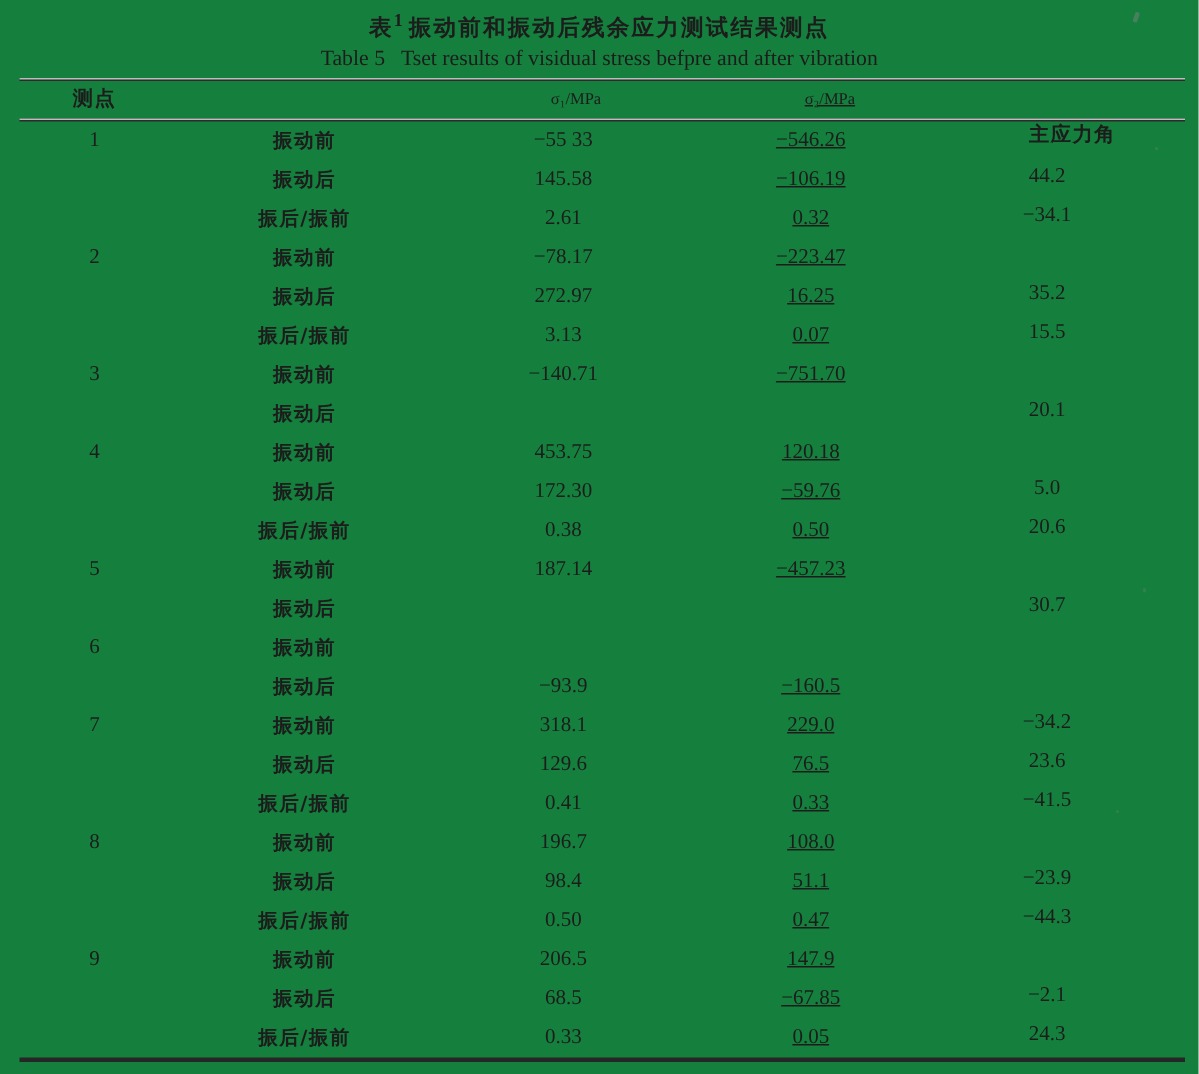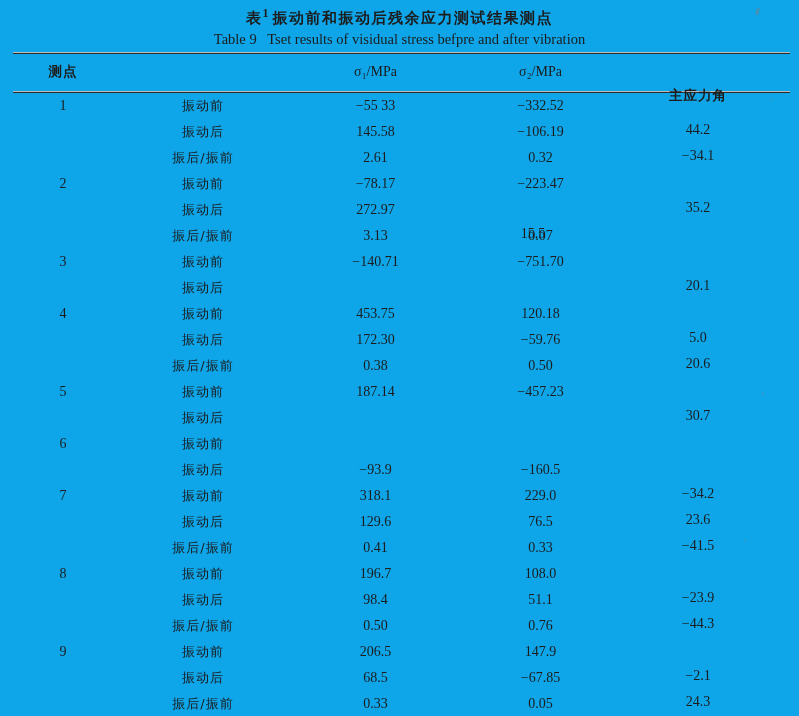--- a/index.html
+++ b/index.html
@@ -1,20 +1,20 @@
 <!DOCTYPE html>
 <html><head>
 <meta charset="utf-8">
 <style>
   html,body{margin:0;padding:0;background:#e8e8e8;}
   .page{
     position:relative;
     width:799px;height:716px;
     margin:0 auto;
-    background:#0ea5e9;
+    background:#15803d;
     color:#1c1c1c;
     font-family:"Liberation Serif","DejaVu Serif",serif;
     overflow:hidden;
   }
   
   .title-cn{
     text-align:center;
     padding-top:6px;
     font-family:"DejaVu Sans","Liberation Sans",sans-serif;
     font-weight:bold;
@@ -39,35 +39,35 @@
     position:absolute;
     left:13px;top:51px;
     width:777px;
   }
   .rule{height:2px;background:#2b2b2b;}
   .rule.double::after{
     content:"";display:block;height:1px;background:#bcbcbc;margin-top:1px;
   }
   .rule.bottom{height:3px;background:#262626;}
   .tr{display:flex;align-items:center;}
-  .thead{height:36px;}
+  .thead{height:24px;justify-content:space-between;}
   .tbody .tr{height:26px;font-size:14px;}
   .td,.th{text-align:center;overflow:hidden;white-space:nowrap;}
   .c0{width:100px;}
-  .c1{width:180px;}
+  .c1{width:180px;font-weight:bold;}
   .c2{width:165px;}
-  .c3{width:165px;}
+  .c3{width:165px;text-decoration:underline;}
   .c4{width:150px;margin-top:47px;}
   .th-cn{
     font-family:"DejaVu Sans","Liberation Sans",sans-serif;
     font-weight:bold;
     font-size:13.5px;
     letter-spacing:1px;
   }
-  .th-sigma{font-size:14px;}
+  .th-sigma{font-size:11px;}
   .cell-point{font-size:14px;}
   .cell-condition{
     font-family:"DejaVu Sans","Liberation Sans",sans-serif;
     font-size:13px;
     letter-spacing:1px;
   }
   
   .speck{position:absolute;background:#7d7d7d;border-radius:50%;}
   .speck.s1{left:756px;top:8px;width:3px;height:7px;opacity:.5;border-radius:1px;transform:rotate(18deg);}
   .speck.s2{left:770px;top:98px;width:2px;height:2px;opacity:.35;}
@@ -76,41 +76,41 @@
 </style>
 </head>
 <body>
 
 <div class="page">
 
   <div class="title-cn">
     <span>表</span><sup>1</sup><span>振动前和振动后残余应力测试结果测点</span>
   </div>
 
-  <div class="title-en">Table 9   Tset results of visidual stress befpre and after vibration</div>
+  <div class="title-en">Table 5   Tset results of visidual stress befpre and after vibration</div>
 
   <div class="tablewrap">
     <div class="rule double"></div>
 
     <div class="tr thead">
       <div class="th c0 th-cn">测点</div>
       <div class="th c1 th-cn"></div>
       <div class="th c2 th-sigma">σ₁/MPa</div>
       <div class="th c3 th-sigma">σ₂/MPa</div>
       <div class="th c4 th-cn">主应力角</div>
     </div>
 
     <div class="rule double"></div>
 
     <div class="tbody">
         <div class="tr">
           <div class="td c0 cell-point">1</div>
           <div class="td c1 cell-condition">振动前</div>
           <div class="td c2 cell-sigma1">−55 33</div>
-          <div class="td c3 cell-sigma2">−332.52</div>
+          <div class="td c3 cell-sigma2">−546.26</div>
           <div class="td c4 cell-angle">44.2</div>
         </div>
         <div class="tr">
           <div class="td c0 cell-point"></div>
           <div class="td c1 cell-condition">振动后</div>
           <div class="td c2 cell-sigma1">145.58</div>
           <div class="td c3 cell-sigma2">−106.19</div>
           <div class="td c4 cell-angle">−34.1</div>
         </div>
         <div class="tr">
@@ -124,20 +124,21 @@
           <div class="td c0 cell-point">2</div>
           <div class="td c1 cell-condition">振动前</div>
           <div class="td c2 cell-sigma1">−78.17</div>
           <div class="td c3 cell-sigma2">−223.47</div>
           <div class="td c4 cell-angle">35.2</div>
         </div>
         <div class="tr">
           <div class="td c0 cell-point"></div>
           <div class="td c1 cell-condition">振动后</div>
           <div class="td c2 cell-sigma1">272.97</div>
+          <div class="td c3 cell-sigma2">16.25</div>
           <div class="td c4 cell-angle">15.5</div>
         </div>
         <div class="tr">
           <div class="td c0 cell-point"></div>
           <div class="td c1 cell-condition">振后/振前</div>
           <div class="td c2 cell-sigma1">3.13</div>
           <div class="td c3 cell-sigma2">0.07</div>
           <div class="td c4 cell-angle"></div>
         </div>
         <div class="tr">
@@ -235,21 +236,21 @@
           <div class="td c0 cell-point"></div>
           <div class="td c1 cell-condition">振动后</div>
           <div class="td c2 cell-sigma1">98.4</div>
           <div class="td c3 cell-sigma2">51.1</div>
           <div class="td c4 cell-angle">−44.3</div>
         </div>
         <div class="tr">
           <div class="td c0 cell-point"></div>
           <div class="td c1 cell-condition">振后/振前</div>
           <div class="td c2 cell-sigma1">0.50</div>
-          <div class="td c3 cell-sigma2">0.76</div>
+          <div class="td c3 cell-sigma2">0.47</div>
           <div class="td c4 cell-angle"></div>
         </div>
         <div class="tr">
           <div class="td c0 cell-point">9</div>
           <div class="td c1 cell-condition">振动前</div>
           <div class="td c2 cell-sigma1">206.5</div>
           <div class="td c3 cell-sigma2">147.9</div>
           <div class="td c4 cell-angle">−2.1</div>
         </div>
         <div class="tr">

